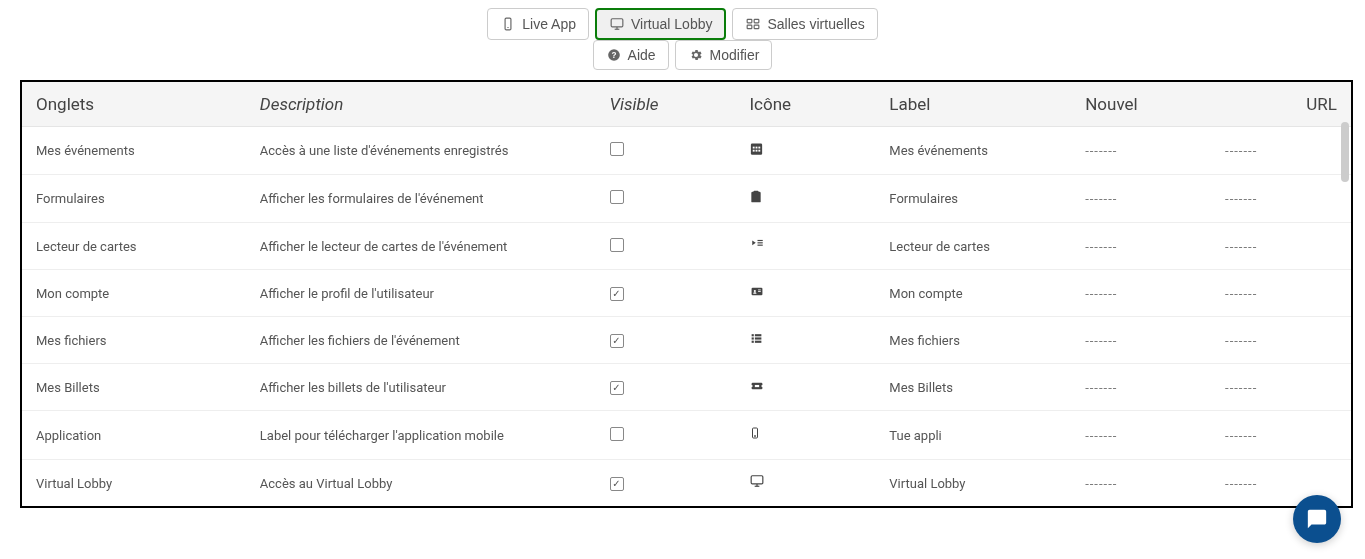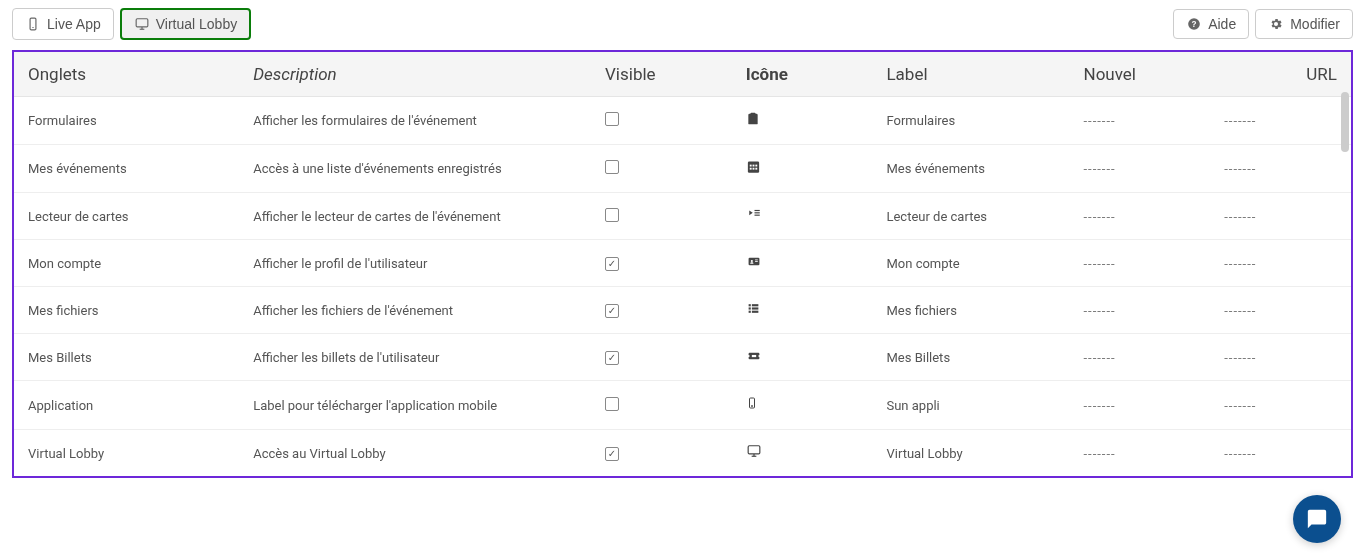--- a/index.html
+++ b/index.html
@@ -8,20 +8,21 @@
       font-size: 14px;
       color: #333;
       background: #fff;
       padding: 8px 12px;
     }
     .toolbar {
       display: flex;
       justify-content: space-between;
       align-items: center;
       margin-bottom: 10px;
+      flex-direction: column;
     }
     .toolbar-left, .toolbar-right {
       display: flex;
       gap: 6px;
     }
     .btn {
       display: inline-flex;
       align-items: center;
       gap: 6px;
       background: #fff;
@@ -39,22 +40,23 @@
     }
     .btn-icon {
       display: inline-flex;
       width: 16px;
       height: 16px;
       align-items: center;
       justify-content: center;
       color: #666;
     }
     .table-wrap {
-      border: 2px solid #6d28d9;
+      border: 2px solid #000000;
       position: relative;
+      margin-left: 8px;
     }
     table {
       width: 100%;
       border-collapse: collapse;
     }
     thead tr {
       background: #f5f5f5;
     }
     th {
       text-align: left;
@@ -67,22 +69,22 @@
     td {
       padding: 14px;
       border-bottom: 1px solid #eee;
       font-size: 13px;
       color: #555;
       vertical-align: middle;
     }
     tbody tr:last-child td { border-bottom: none; }
     .col-onglets { width: 16%; }
     .col-desc { width: 25%; font-style: italic; }
-    .col-visible { width: 10%; }
-    .col-icone { width: 10%; font-weight: bold; }
+    .col-visible { width: 10%; font-style: italic; }
+    .col-icone { width: 10%; }
     .col-label { width: 14%; }
     .col-embed { width: 10%; }
     .col-url { width: 10%; text-align: right; }
     .checkbox {
       width: 14px;
       height: 14px;
       border: 1.5px solid #888;
       border-radius: 2px;
       display: inline-flex;
       align-items: center;
@@ -144,20 +146,31 @@
       </button>
       <button class="btn active">
         <span class="btn-icon">
           <svg width="16" height="14" viewBox="0 0 24 24" fill="none" stroke="currentColor" stroke-width="2">
             <rect x="2" y="3" width="20" height="14" rx="2"></rect>
             <line x1="8" y1="21" x2="16" y2="21"></line>
             <line x1="12" y1="17" x2="12" y2="21"></line>
           </svg>
         </span>
         <span>Virtual Lobby</span>
+      </button>
+      <button class="btn">
+        <span class="btn-icon">
+          <svg width="16" height="14" viewBox="0 0 24 24" fill="none" stroke="currentColor" stroke-width="2">
+            <rect x="2" y="4" width="8" height="6" rx="1"></rect>
+            <rect x="14" y="4" width="8" height="6" rx="1"></rect>
+            <rect x="2" y="14" width="8" height="6" rx="1"></rect>
+            <rect x="14" y="14" width="8" height="6" rx="1"></rect>
+          </svg>
+        </span>
+        <span>Salles virtuelles</span>
       </button>
     </div>
   <div class="toolbar-right">
       <button class="btn">
         <span class="btn-icon">
           <svg width="14" height="14" viewBox="0 0 24 24" fill="currentColor">
             <circle cx="12" cy="12" r="10"></circle>
             <text x="12" y="17" text-anchor="middle" fill="#fff" font-size="14" font-weight="bold">?</text>
           </svg>
         </span>
@@ -182,49 +195,49 @@
         <th class="col-desc">Description</th>
         <th class="col-visible">Visible</th>
         <th class="col-icone">Icône</th>
         <th class="col-label">Label</th>
         <th class="col-embed">Nouvel</th>
         <th class="col-url">URL</th>
       </tr>
     </thead>
     <tbody>
         <tr>
-          <td>Formulaires</td>
-          <td>Afficher les formulaires de l'événement</td>
-          <td><span class="checkbox"></span></td>
-          <td><span class="row-icon"><svg width="14" height="15" viewBox="0 0 24 24" fill="currentColor">
-                <path d="M16 4h2a2 2 0 0 1 2 2v14a2 2 0 0 1-2 2H6a2 2 0 0 1-2-2V6a2 2 0 0 1 2-2h2"></path>
-                <rect x="8" y="2" width="8" height="4" rx="1"></rect>
-              </svg></span></td>
-          <td>Formulaires</td>
-          <td class="dashes">-------</td>
-          <td class="dashes">-------</td>
-        </tr>
-        <tr>
           <td>Mes événements</td>
           <td>Accès à une liste d'événements enregistrés</td>
           <td><span class="checkbox"></span></td>
           <td><span class="row-icon"><svg width="15" height="15" viewBox="0 0 24 24" fill="currentColor">
                 <rect x="3" y="4" width="18" height="18" rx="2"></rect>
                 <rect x="6" y="9" width="3" height="3" fill="#fff"></rect>
                 <rect x="10.5" y="9" width="3" height="3" fill="#fff"></rect>
                 <rect x="15" y="9" width="3" height="3" fill="#fff"></rect>
                 <rect x="6" y="14" width="3" height="3" fill="#fff"></rect>
                 <rect x="10.5" y="14" width="3" height="3" fill="#fff"></rect>
                 <rect x="15" y="14" width="3" height="3" fill="#fff"></rect>
               </svg></span></td>
           <td>Mes événements</td>
           <td class="dashes">-------</td>
           <td class="dashes">-------</td>
         </tr>
         <tr>
+          <td>Formulaires</td>
+          <td>Afficher les formulaires de l'événement</td>
+          <td><span class="checkbox"></span></td>
+          <td><span class="row-icon"><svg width="14" height="15" viewBox="0 0 24 24" fill="currentColor">
+                <path d="M16 4h2a2 2 0 0 1 2 2v14a2 2 0 0 1-2 2H6a2 2 0 0 1-2-2V6a2 2 0 0 1 2-2h2"></path>
+                <rect x="8" y="2" width="8" height="4" rx="1"></rect>
+              </svg></span></td>
+          <td>Formulaires</td>
+          <td class="dashes">-------</td>
+          <td class="dashes">-------</td>
+        </tr>
+        <tr>
           <td>Lecteur de cartes</td>
           <td>Afficher le lecteur de cartes de l'événement</td>
           <td><span class="checkbox"></span></td>
           <td><span class="row-icon"><svg width="17" height="14" viewBox="0 0 24 24" fill="currentColor">
                 <path d="M3 6l6 4-6 4z"></path>
                 <rect x="12" y="5" width="9" height="2"></rect>
                 <rect x="12" y="9" width="9" height="2"></rect>
                 <rect x="12" y="13" width="9" height="2"></rect>
               </svg></span></td>
           <td>Lecteur de cartes</td>
@@ -275,21 +288,21 @@
           <td class="dashes">-------</td>
         </tr>
         <tr>
           <td>Application</td>
           <td>Label pour télécharger l'application mobile</td>
           <td><span class="checkbox"></span></td>
           <td><span class="row-icon"><svg width="12" height="16" viewBox="0 0 24 24" fill="none" stroke="currentColor" stroke-width="2">
                 <rect x="7" y="2" width="10" height="20" rx="2"></rect>
                 <circle cx="12" cy="18" r="1" fill="currentColor"></circle>
               </svg></span></td>
-          <td>Sun appli</td>
+          <td>Tue appli</td>
           <td class="dashes">-------</td>
           <td class="dashes">-------</td>
         </tr>
         <tr>
           <td>Virtual Lobby</td>
           <td>Accès au Virtual Lobby</td>
           <td><span class="checkbox checked"></span></td>
           <td><span class="row-icon"><svg width="16" height="14" viewBox="0 0 24 24" fill="none" stroke="currentColor" stroke-width="2">
                 <rect x="2" y="3" width="20" height="14" rx="2"></rect>
                 <line x1="8" y1="21" x2="16" y2="21"></line>

